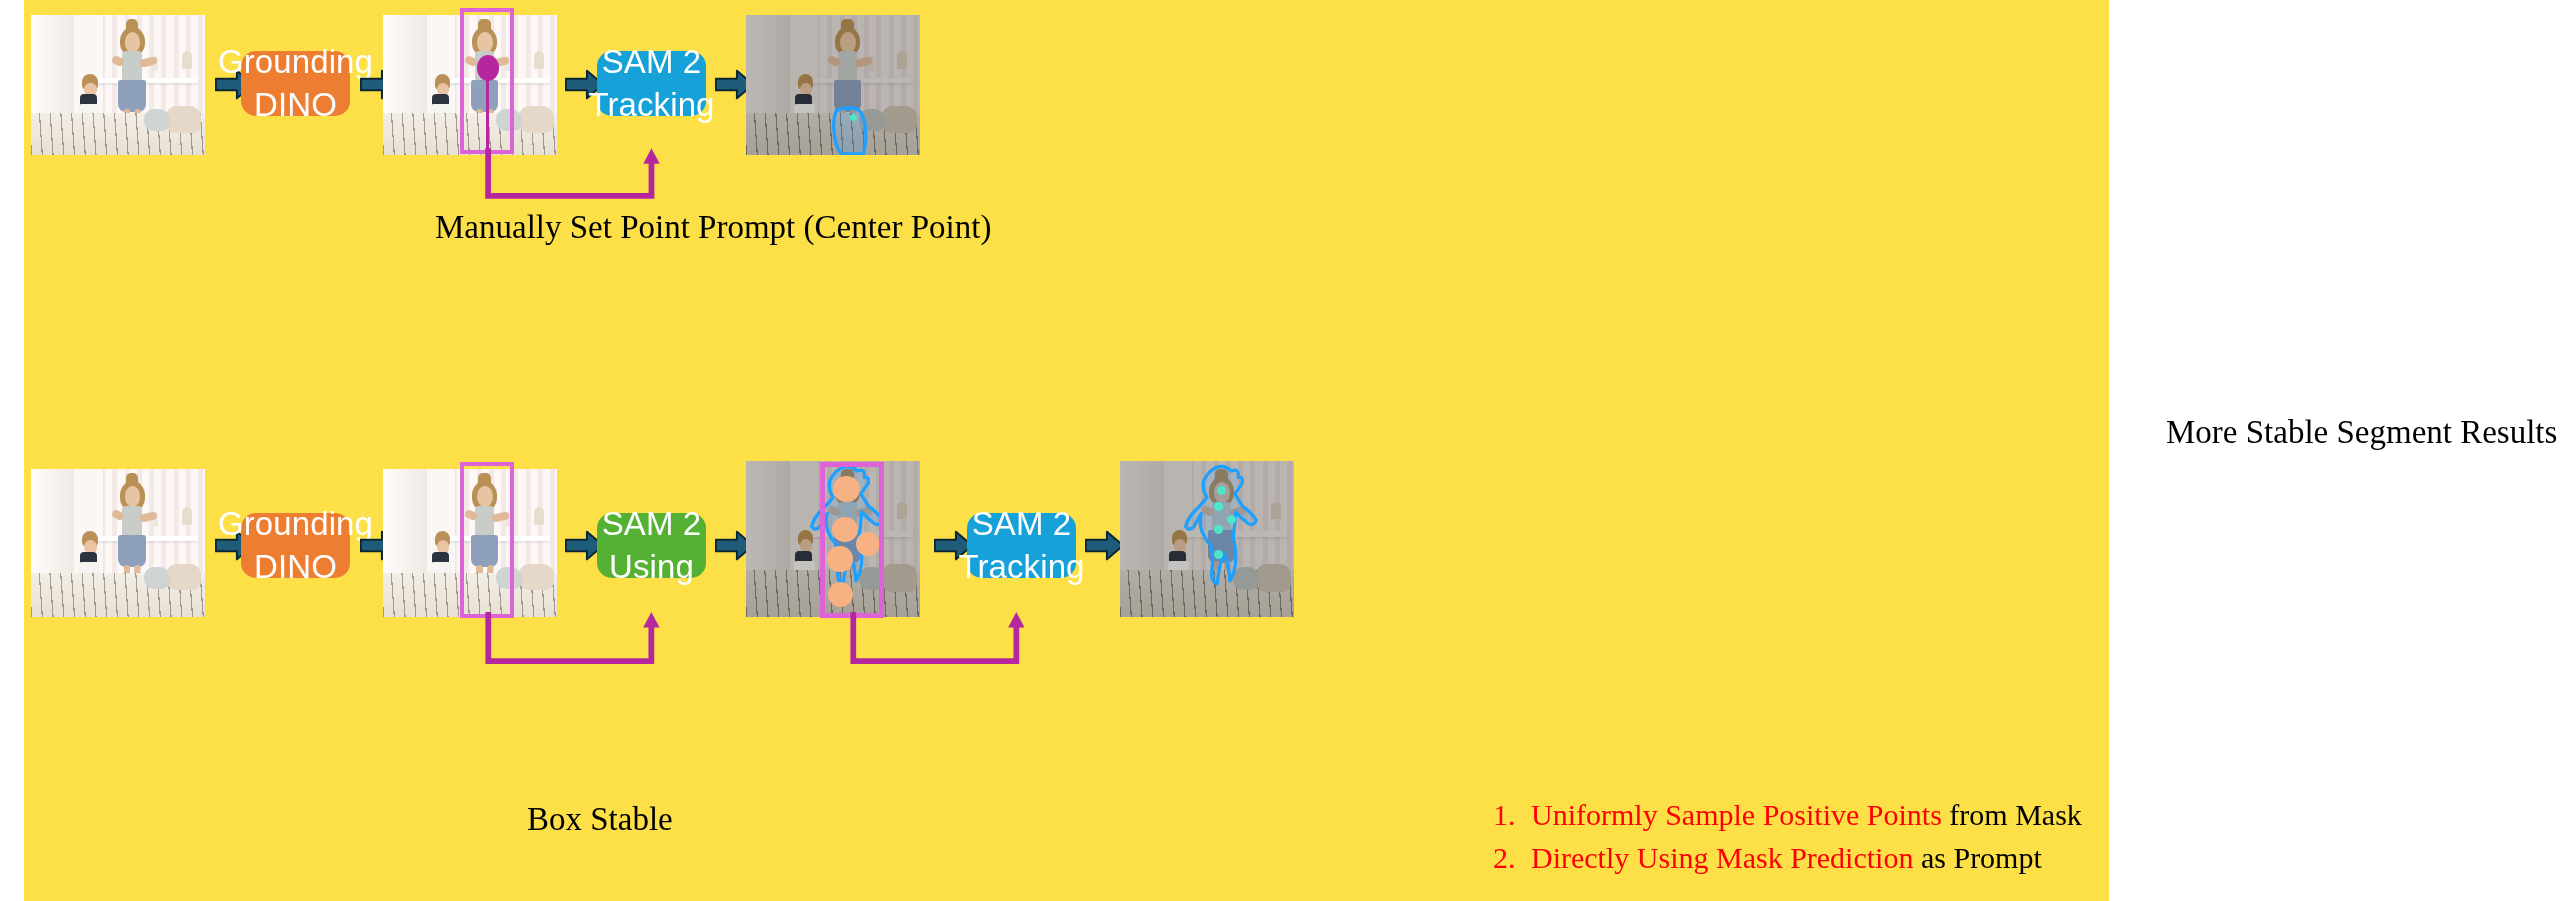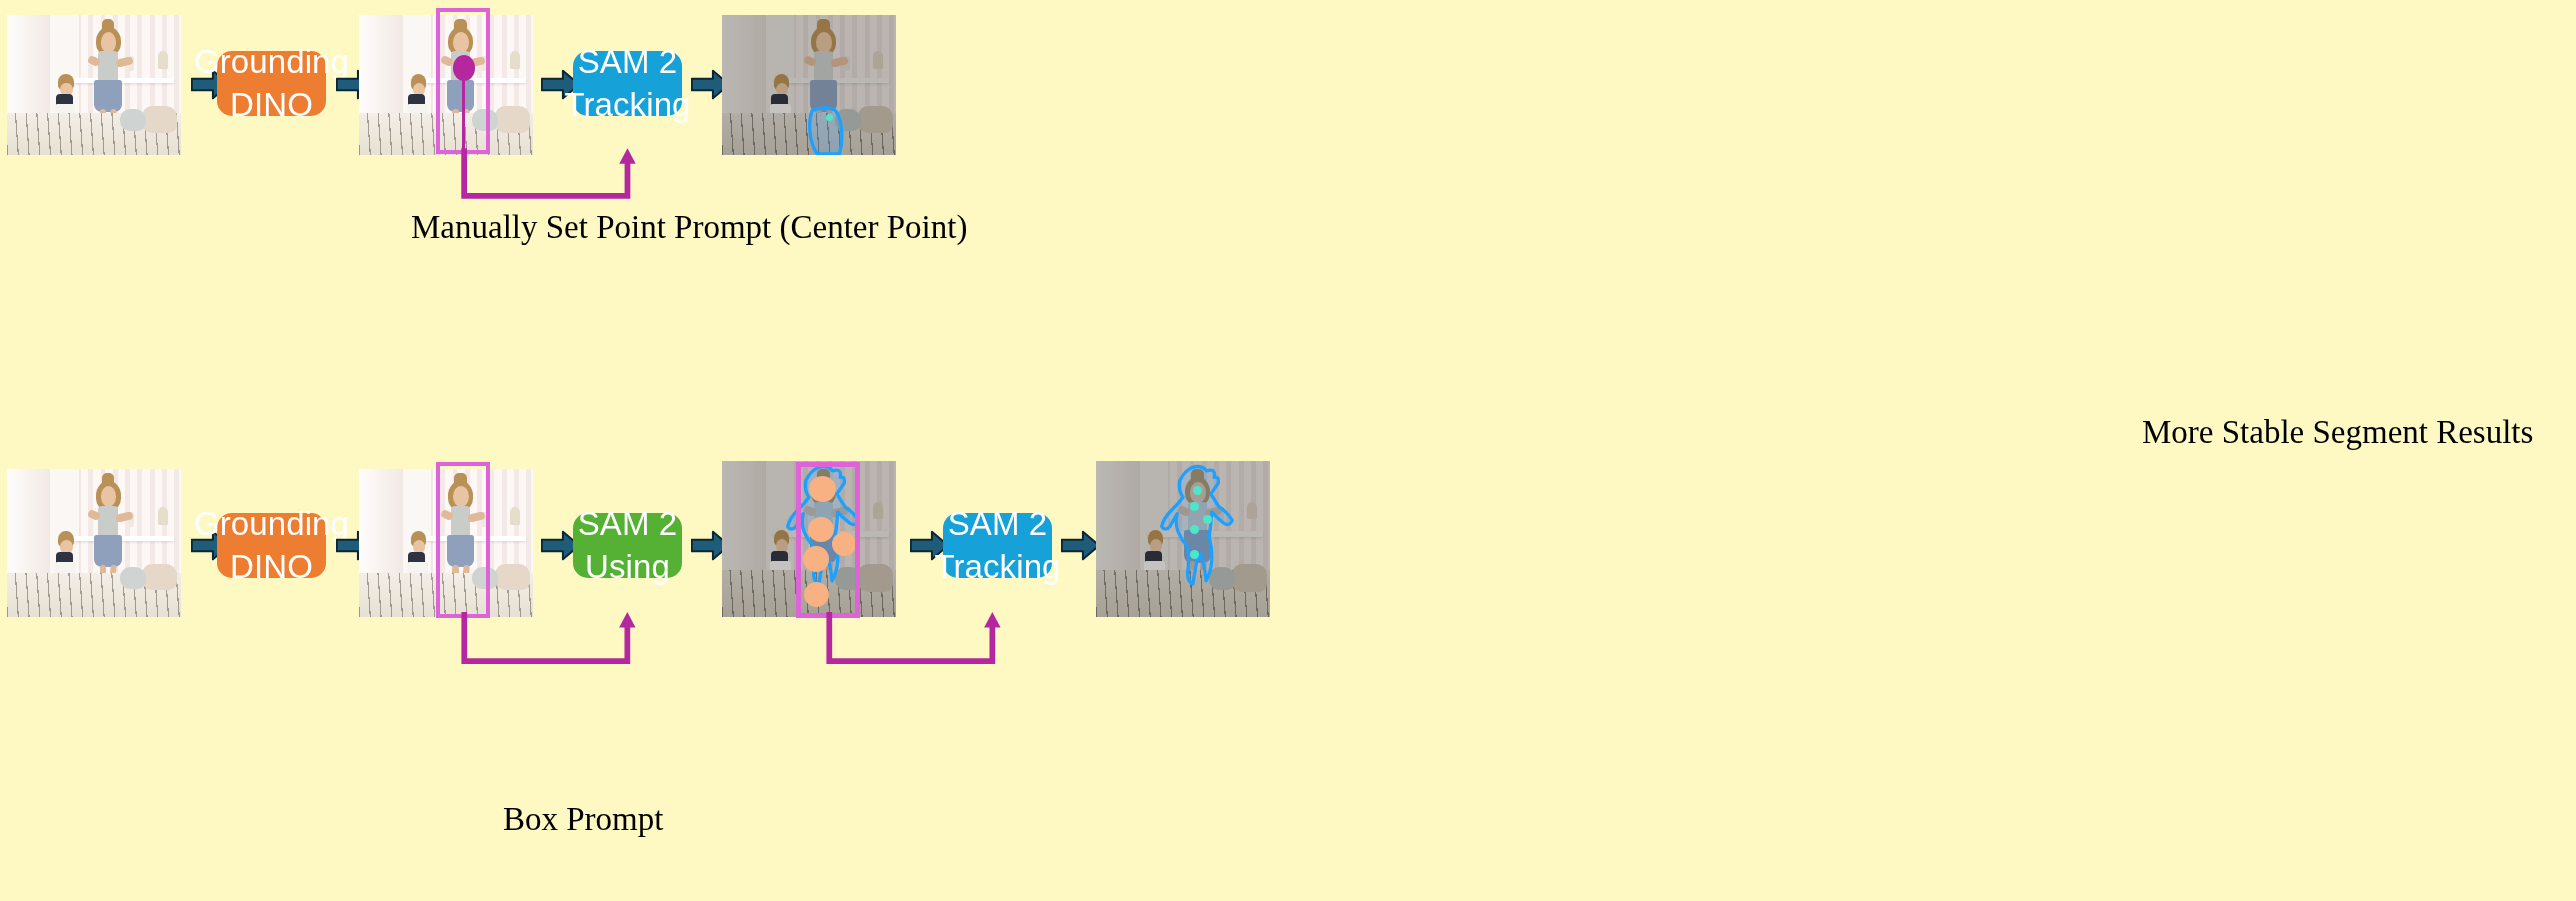--- a/index.html
+++ b/index.html
@@ -5,23 +5,24 @@
   * { box-sizing: border-box; margin: 0; padding: 0; }
   html, body {
     width: 2576px;
     height: 901px;
     background: #ffffff;
     font-family: "Liberation Sans", sans-serif;
     overflow: hidden;
   }
   #stage {
     position: relative;
-    width: 2576px;
+    width: 2085px;
     height: 901px;
-    background: #fef9c3;
+    background: #fde047;
+    margin-left: 24px;
   }
 
   
   .frame {
     position: absolute;
     overflow: hidden;
     background: #efeae6;
   }
   .frame .scene {
     position: absolute;
@@ -572,17 +573,25 @@
     </svg>
   </div>
 
   <div class="connector" style="left:816px; top:612px; width:197px; height:59px;">
     <svg width="197" height="59" viewBox="0 0 240 72">
       <path d="M16 0 L16 60 L215 60 L215 14" fill="none" stroke="#B5279F" stroke-width="7"></path>
       <polygon points="215,0 205,19 225,19" fill="#B5279F"></polygon>
     </svg>
   </div>
 
-  <div class="caption big" style="left:503px; top:801px;">Box Prompt</div>
-
+  <div class="caption big" style="left:503px; top:801px;">Box Stable</div>
+
+  <div class="redlist" style="left:1469px; top:798px;">
+    <div class="rowline">
+      <span class="num">1.</span><span class="hl">Uniformly Sample Positive Points</span><span> from Mask</span>
+    </div>
+    <div class="rowline">
+      <span class="num">2.</span><span class="hl">Directly Using Mask Prediction</span><span> as Prompt</span>
+    </div>
+  </div>
 
 </div>
 
 
 </body></html>

